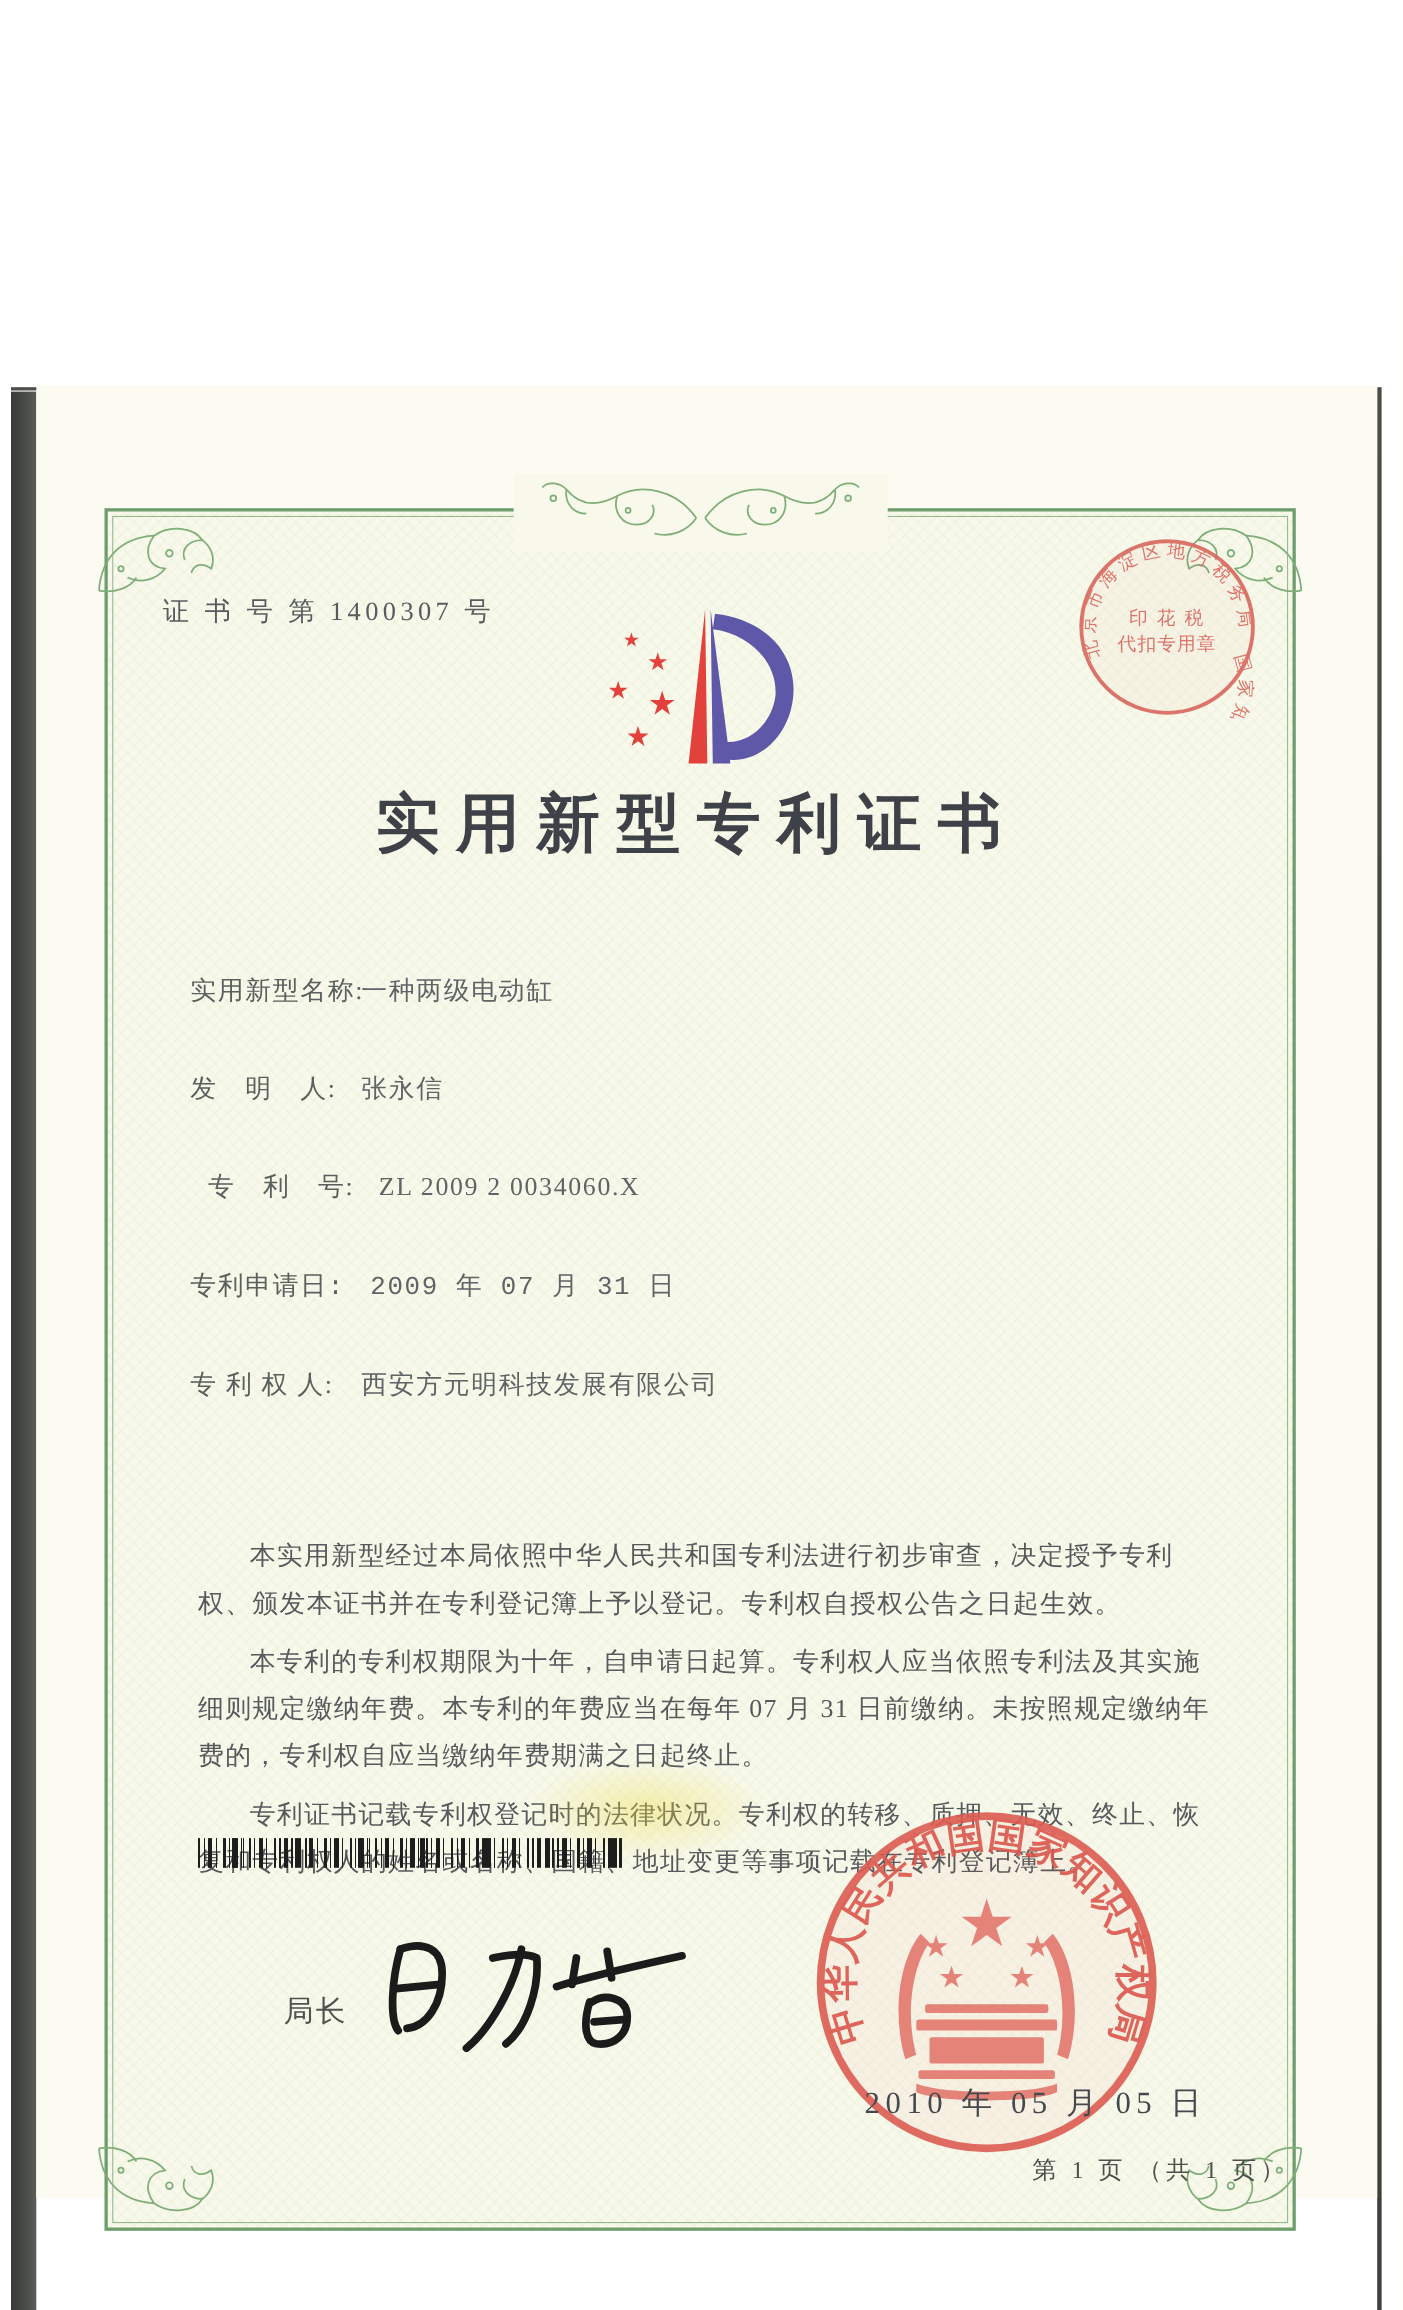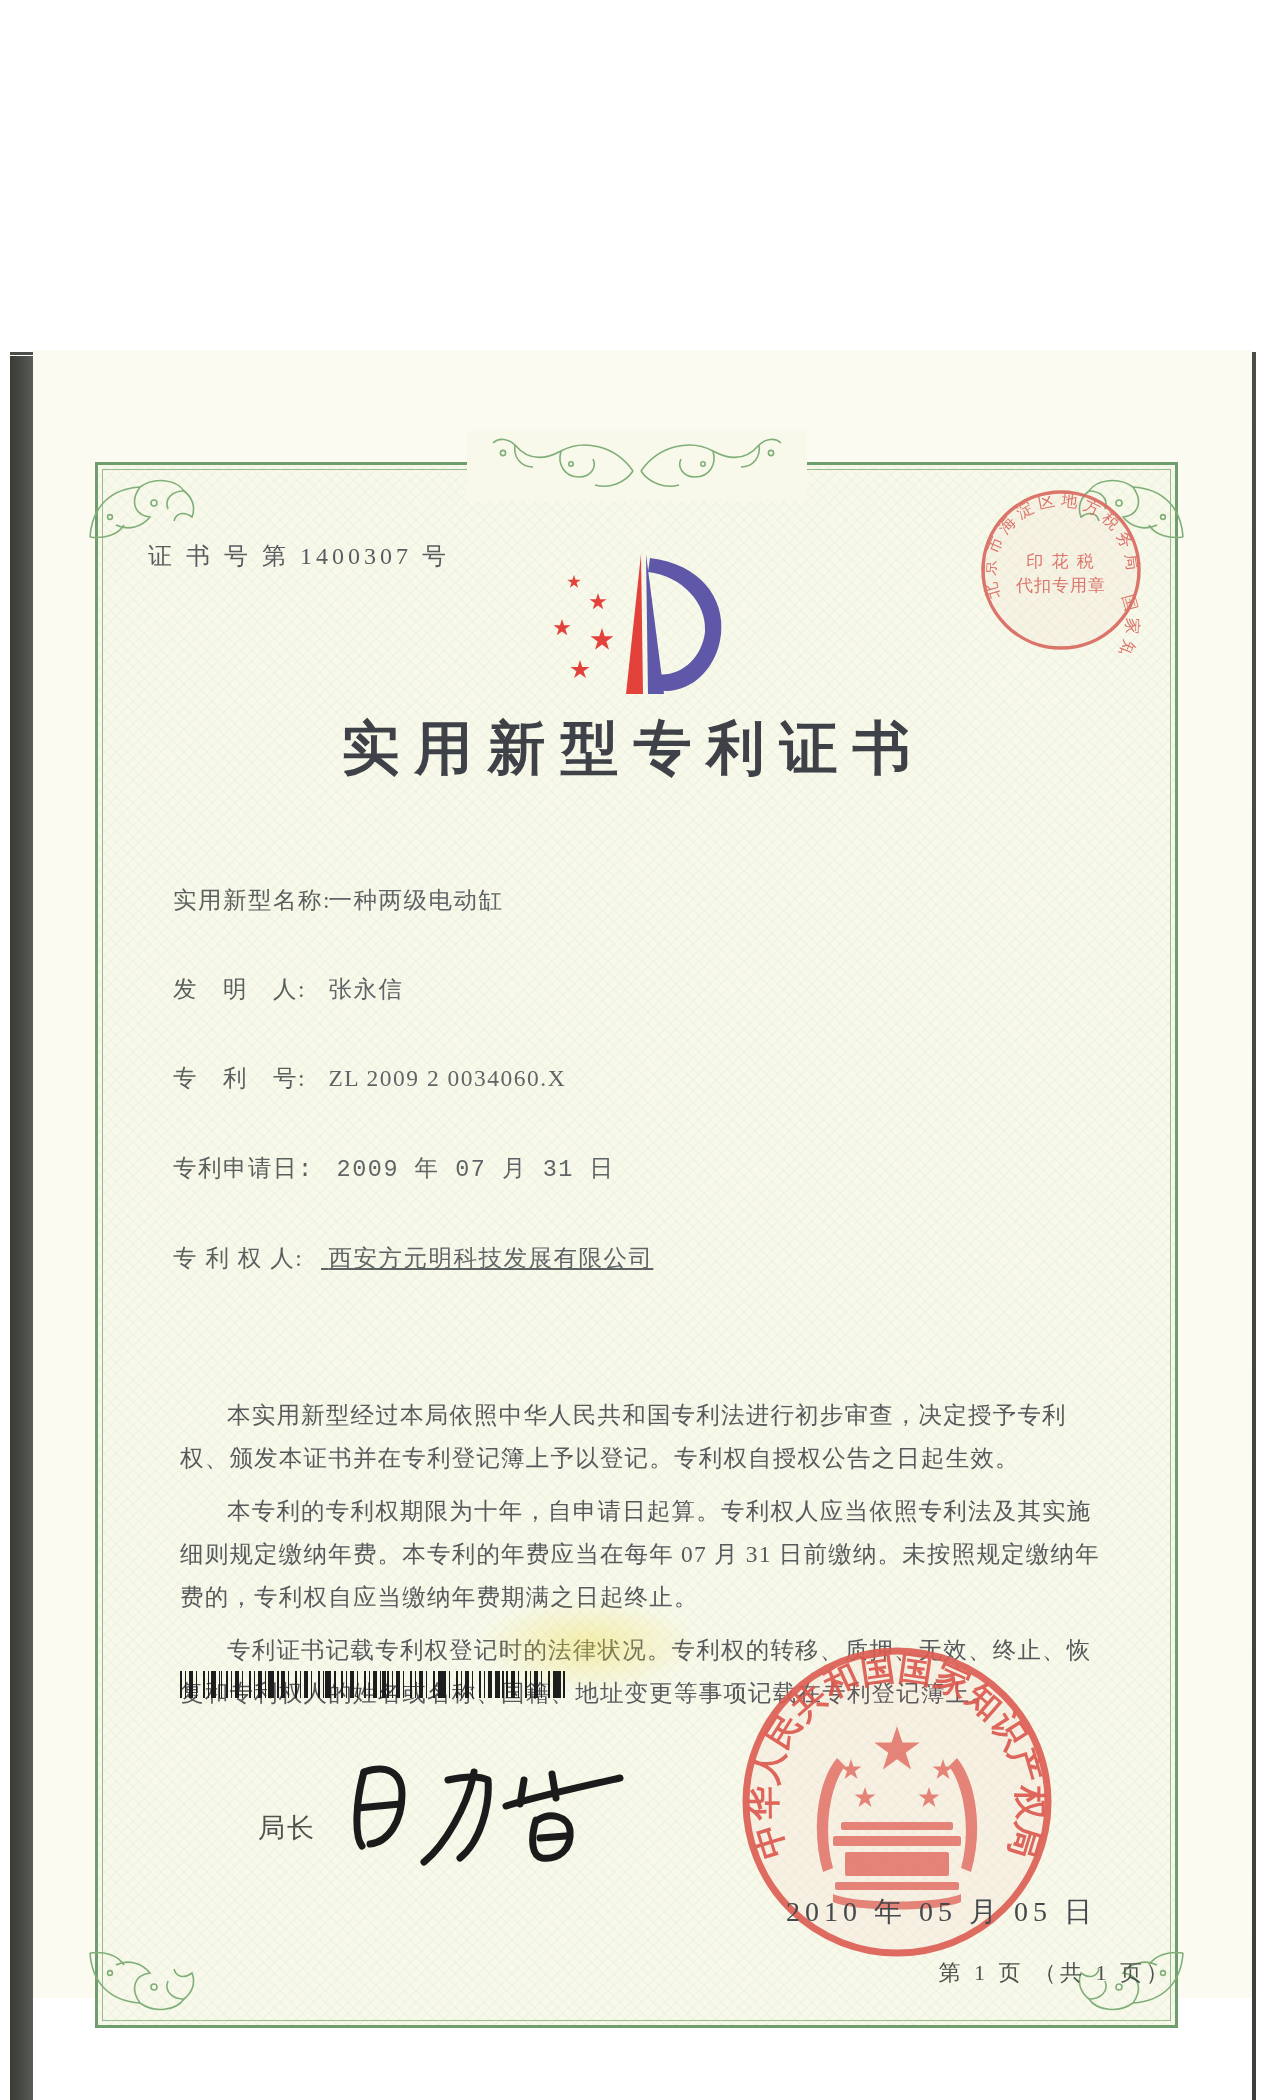--- a/index.html
+++ b/index.html
@@ -158,29 +158,29 @@
     </svg>
 
     <div class="field f1" style="top:534px;left:140px;">
       <span class="flabel">实用新型名称:</span>
       <span class="fvalue">一种两级电动缸</span>
     </div>
     <div class="field f2" style="top:623px;left:140px;">
       <span class="flabel">发　明　人:</span>
       <span class="fvalue">张永信</span>
     </div>
-    <div class="field f3" style="top:712px;left:140px;">
+    <div class="field f3" style="top:712px;left:156px;">
       <span class="flabel">专　利　号:</span>
       <span class="fvalue">ZL 2009 2 0034060.X</span>
     </div>
     <div class="field f4" style="top:802px;left:140px;font-family:Liberation Mono, monospace;">
       <span class="flabel">专利申请日:</span>
       <span class="fvalue">2009 年 07 月 31 日</span>
     </div>
-    <div class="field f5" style="top:892px;left:140px;text-decoration:underline;">
+    <div class="field f5" style="top:892px;left:140px;">
       <span class="flabel">专 利 权 人:</span>
       <span class="fvalue">西安方元明科技发展有限公司</span>
     </div>
 
     <div class="body-text" style="top:1034px;left:137px;">
       <p>本实用新型经过本局依照中华人民共和国专利法进行初步审查，决定授予专利权、颁发本证书并在专利登记簿上予以登记。专利权自授权公告之日起生效。</p>
       <p>本专利的专利权期限为十年，自申请日起算。专利权人应当依照专利法及其实施细则规定缴纳年费。本专利的年费应当在每年 07 月 31 日前缴纳。未按照规定缴纳年费的，专利权自应当缴纳年费期满之日起终止。</p>
       <p>专利证书记载专利权登记时的法律状况。专利权的转移、质押、无效、终止、恢复和专利权人的姓名或名称、国籍、地址变更等事项记载在专利登记簿上。</p>
     </div>
 

